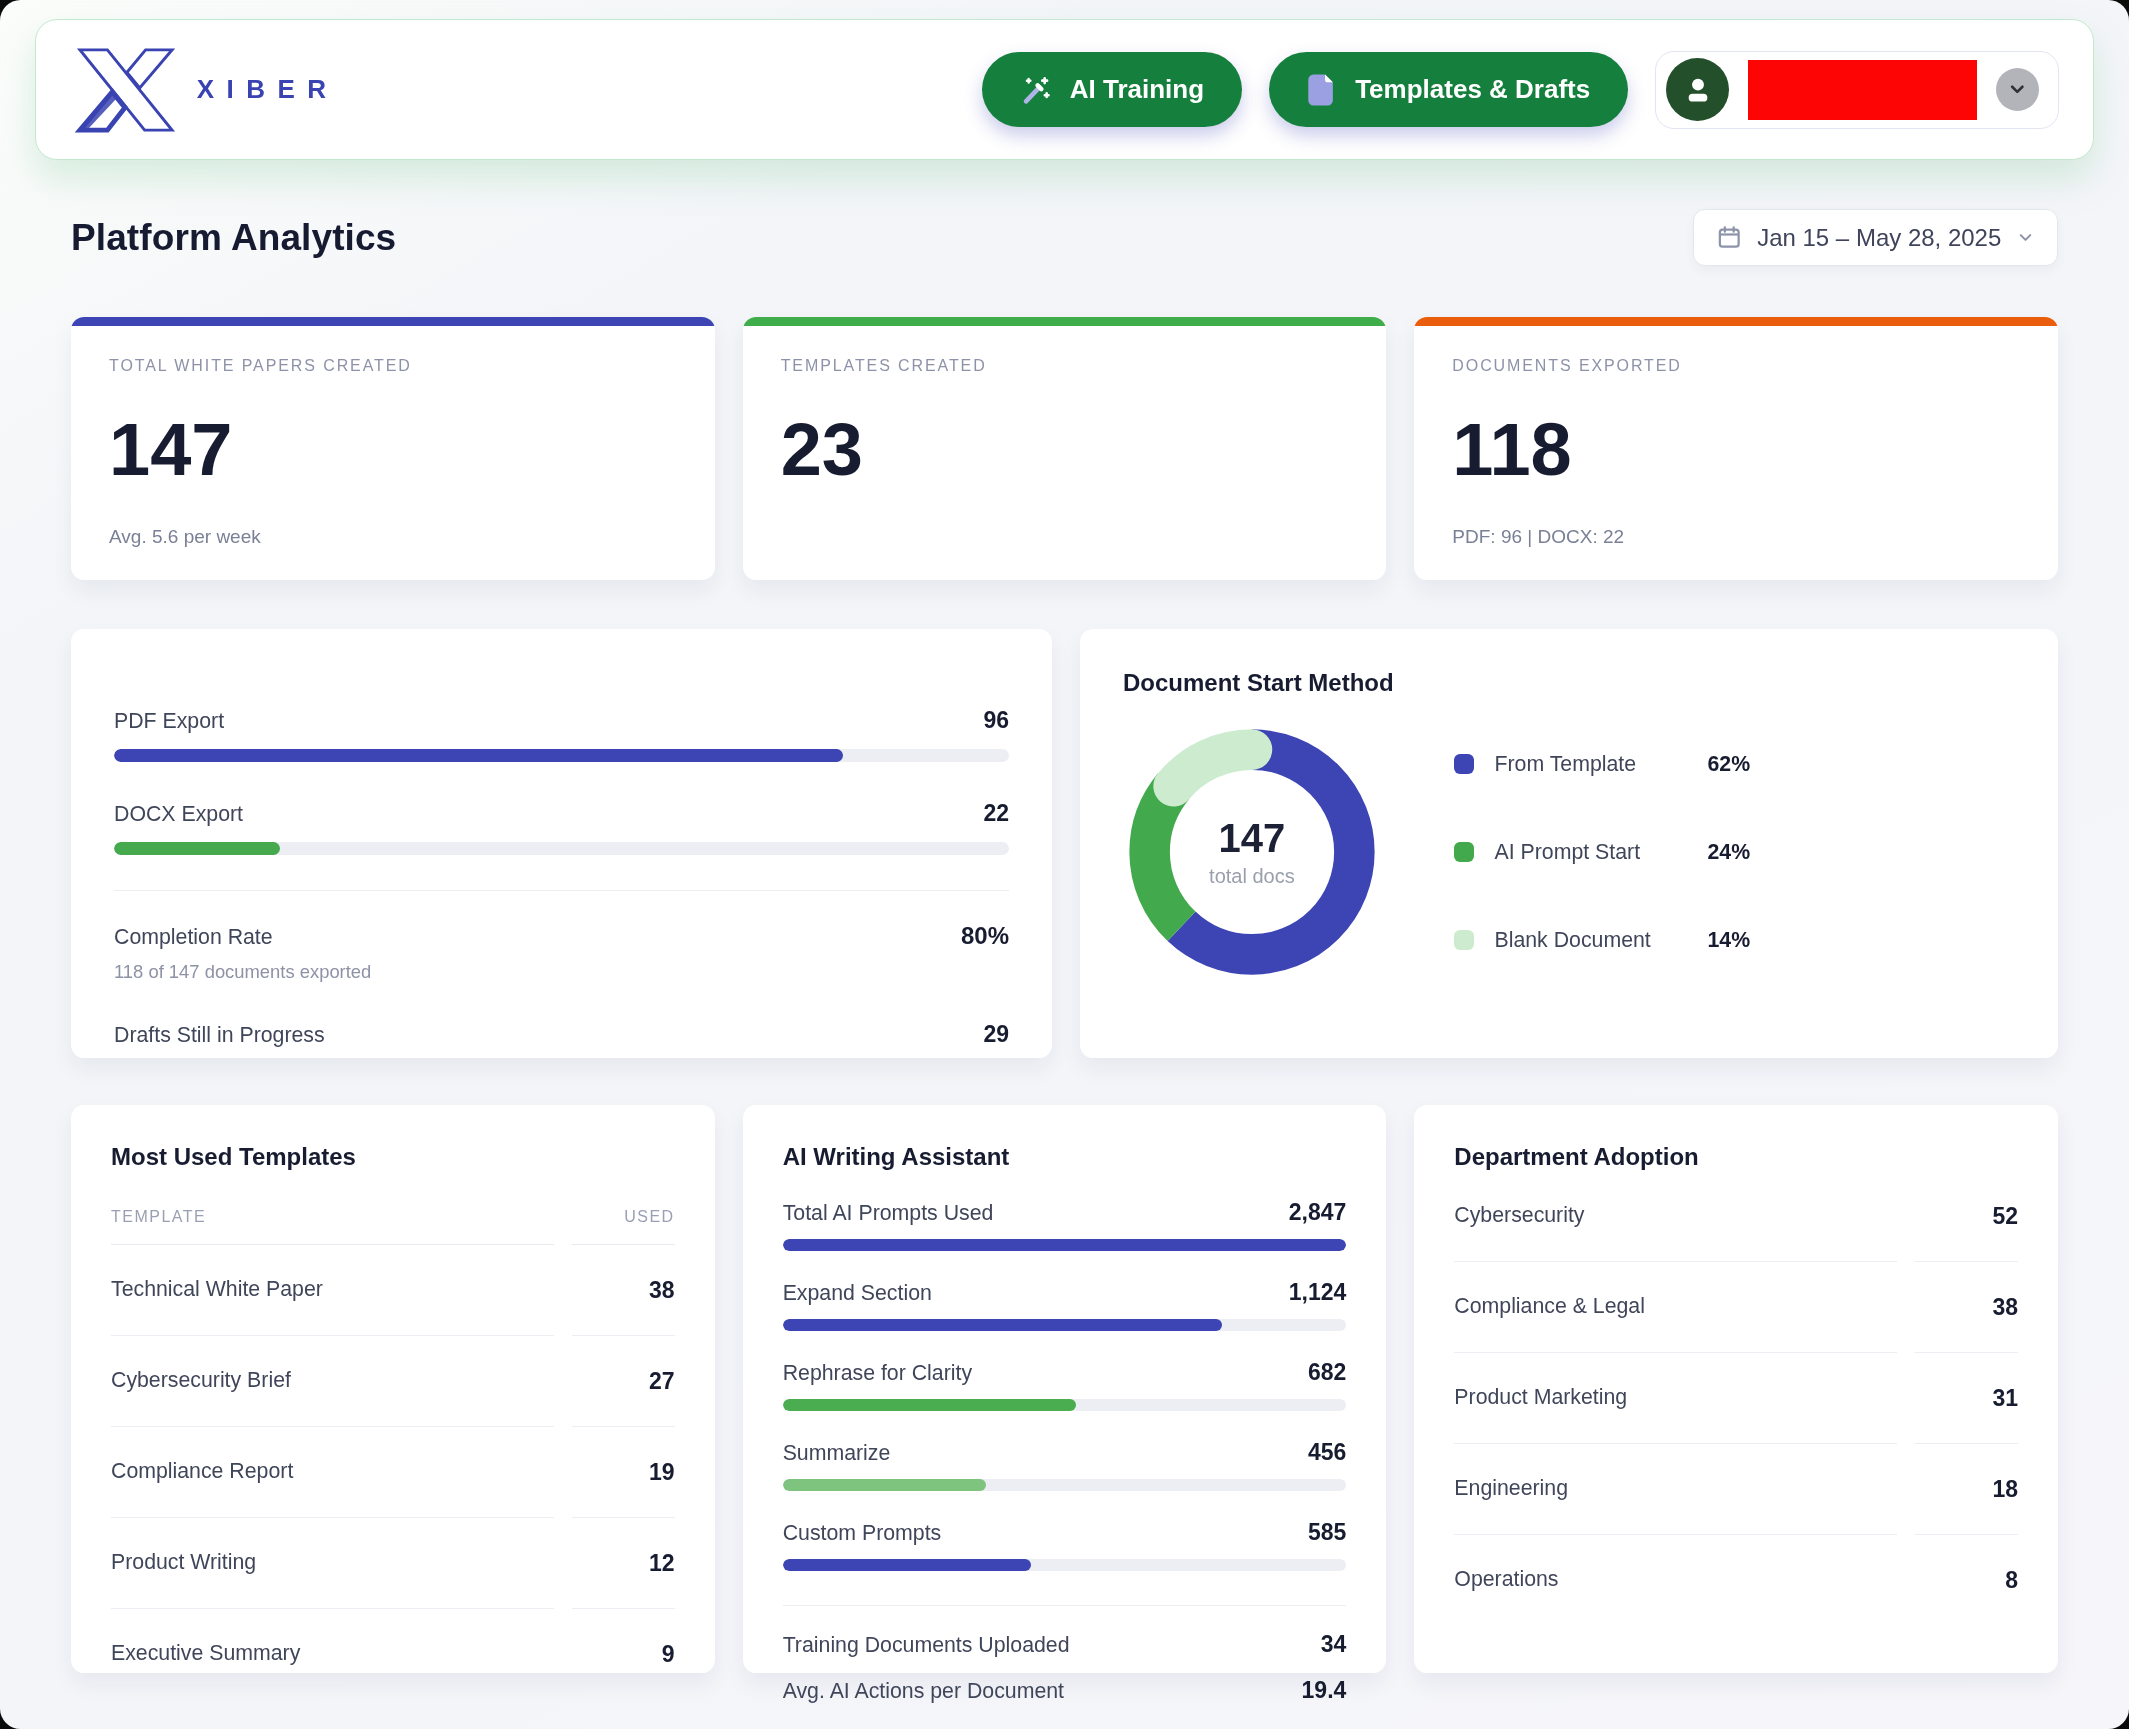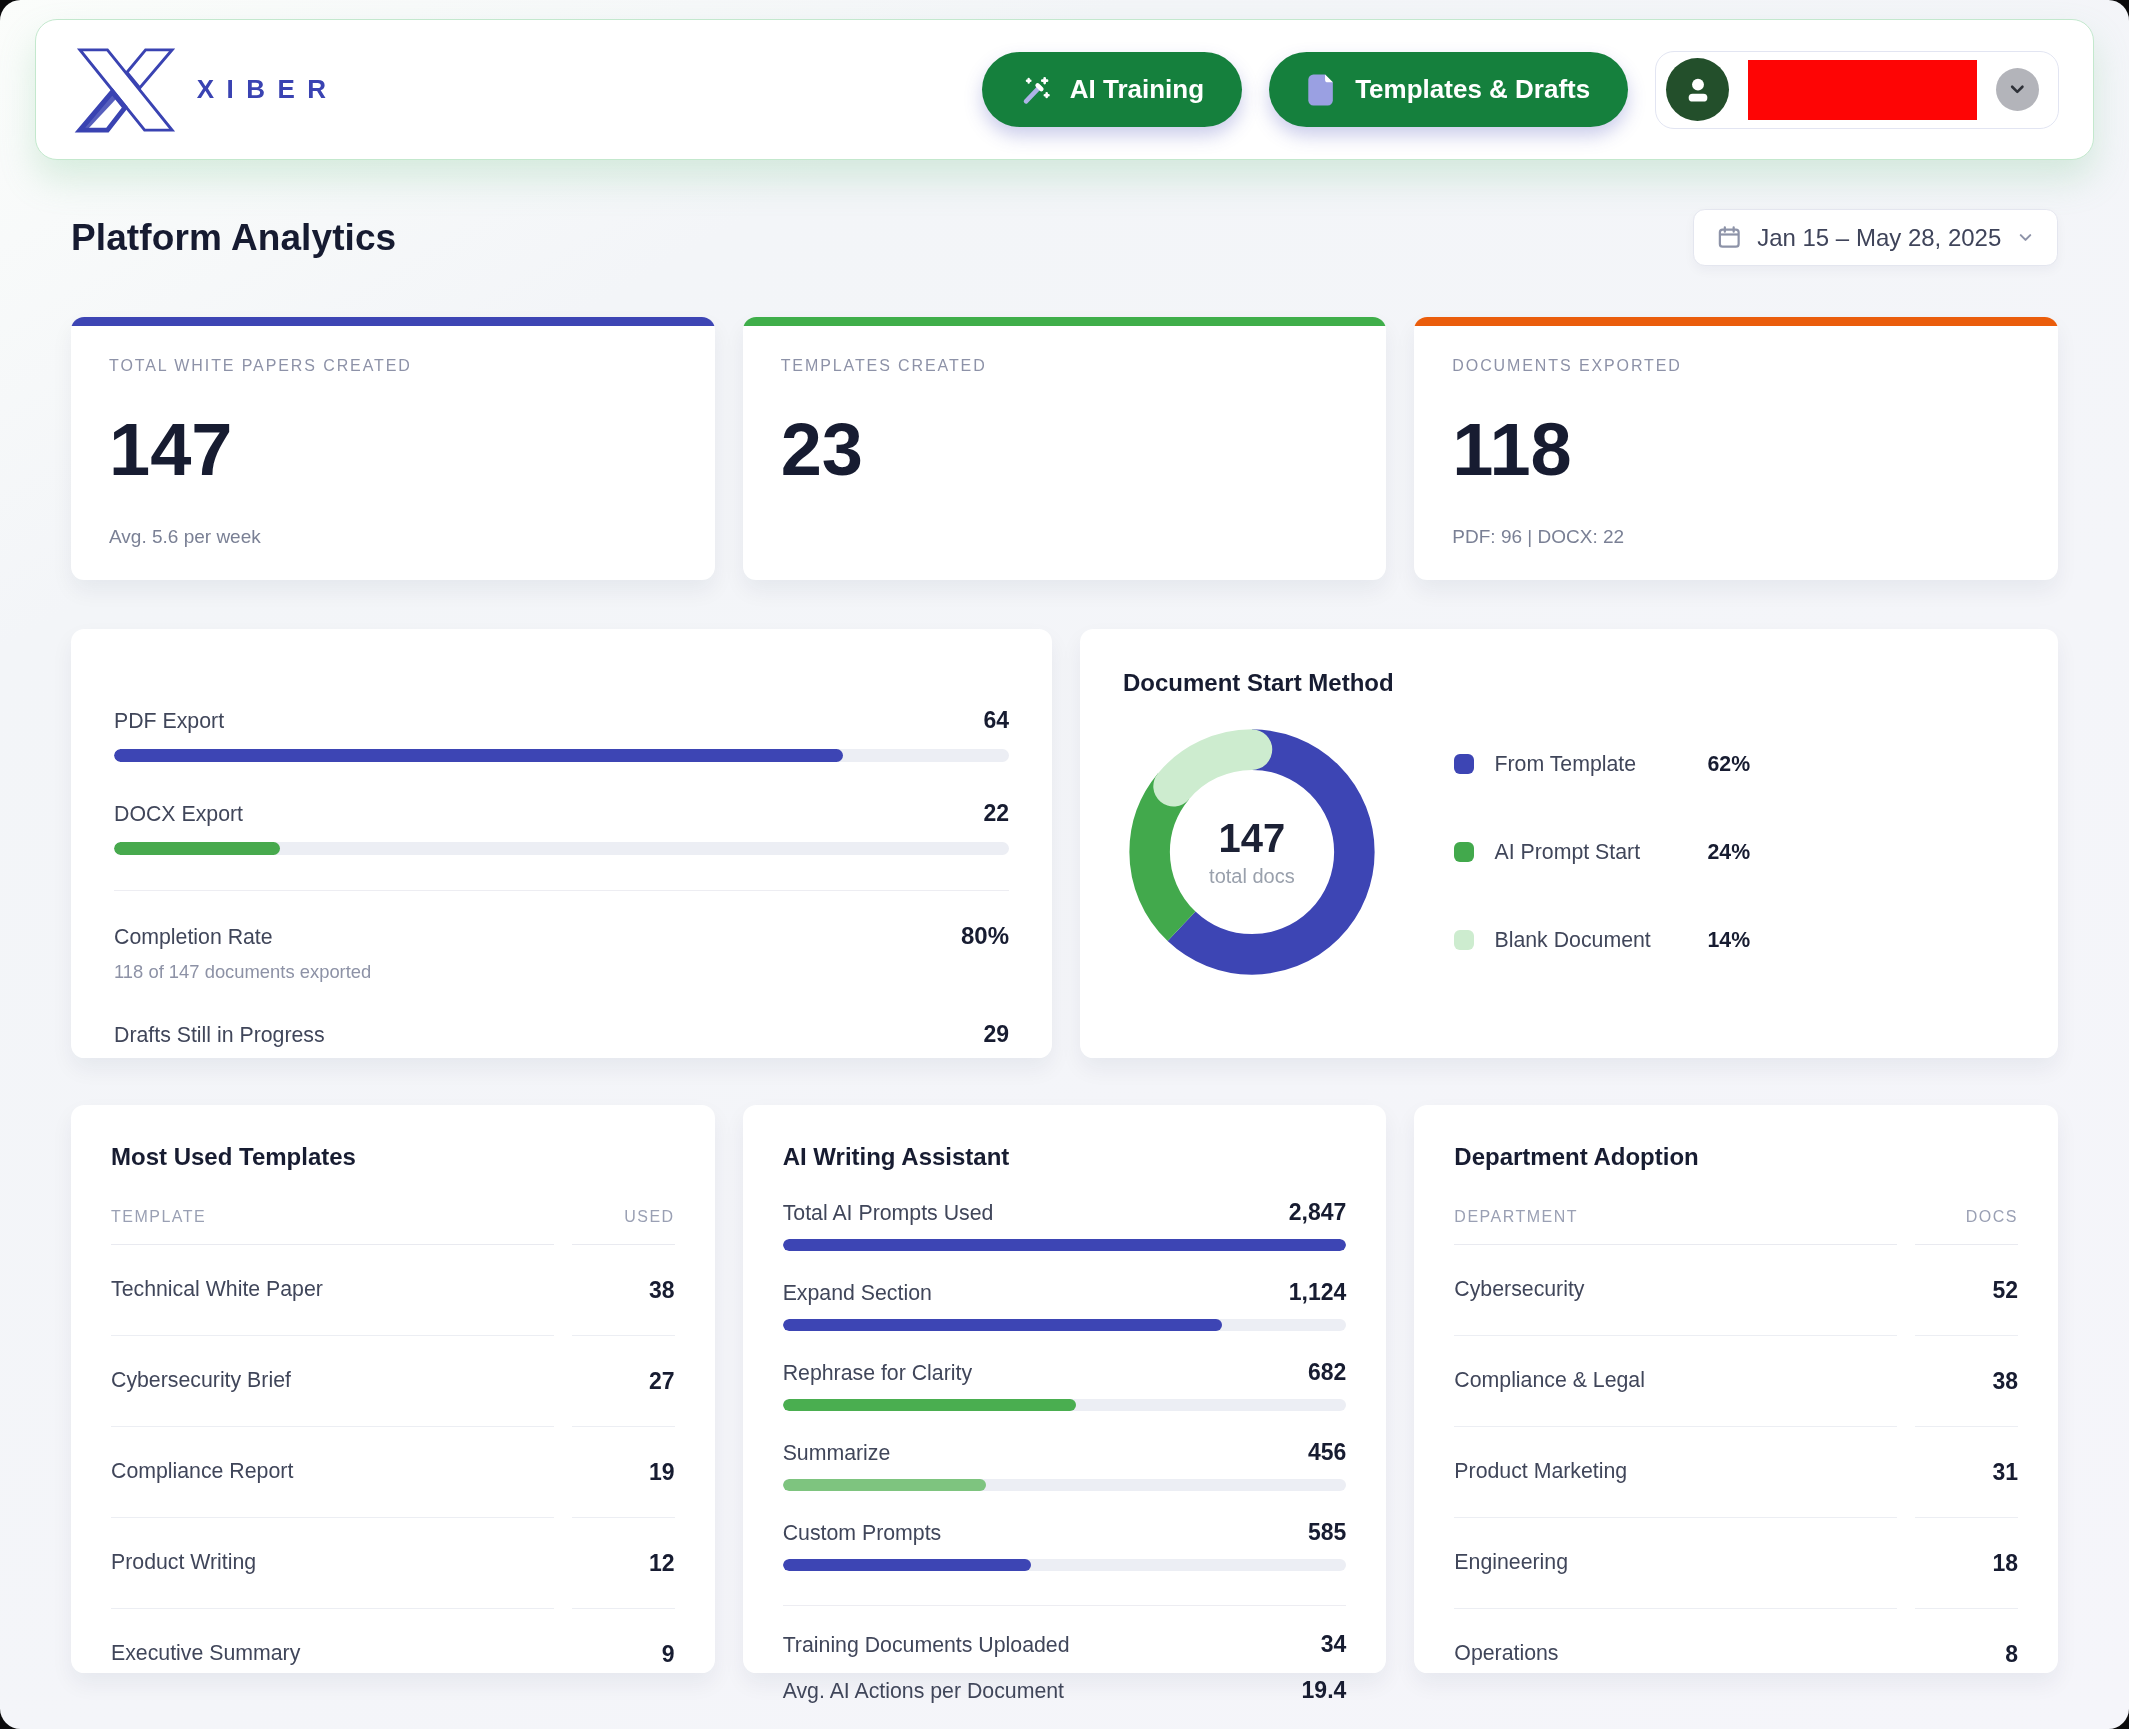--- a/index.html
+++ b/index.html
@@ -215,21 +215,21 @@
     </div>
   </div>
 
   <div class="row2">
 
     <div class="card">
 
       <div class="bar-group">
         <div class="bar-head">
           <span class="bar-label">PDF Export</span>
-          <span class="bar-value">64</span>
+          <span class="bar-value">96</span>
         </div>
         <div class="bar-track">
           <div class="bar-fill" style="width: 81.4%; background: rgb(61, 69, 180);"></div>
         </div>
       </div>
 
       <div class="bar-group">
         <div class="bar-head">
           <span class="bar-label">DOCX Export</span>
           <span class="bar-value">22</span>
@@ -376,24 +376,20 @@
         <span class="v">34</span>
       </div>
       <div class="ai-stat">
         <span class="k">Avg. AI Actions per Document</span>
         <span class="v">19.4</span>
       </div>
     </div>
 
     <div class="card">
       <div class="card-title">Department Adoption</div>
-      <div class="t-head">
-        <div class="tc-name">DEPARTMENT</div>
-        <div class="tc-val">DOCS</div>
-      </div>
       <div class="t-row">
         <div class="tc-name">Cybersecurity</div>
         <div class="tc-val">52</div>
       </div>
       <div class="t-row">
         <div class="tc-name">Compliance &amp; Legal</div>
         <div class="tc-val">38</div>
       </div>
       <div class="t-row">
         <div class="tc-name">Product Marketing</div>

